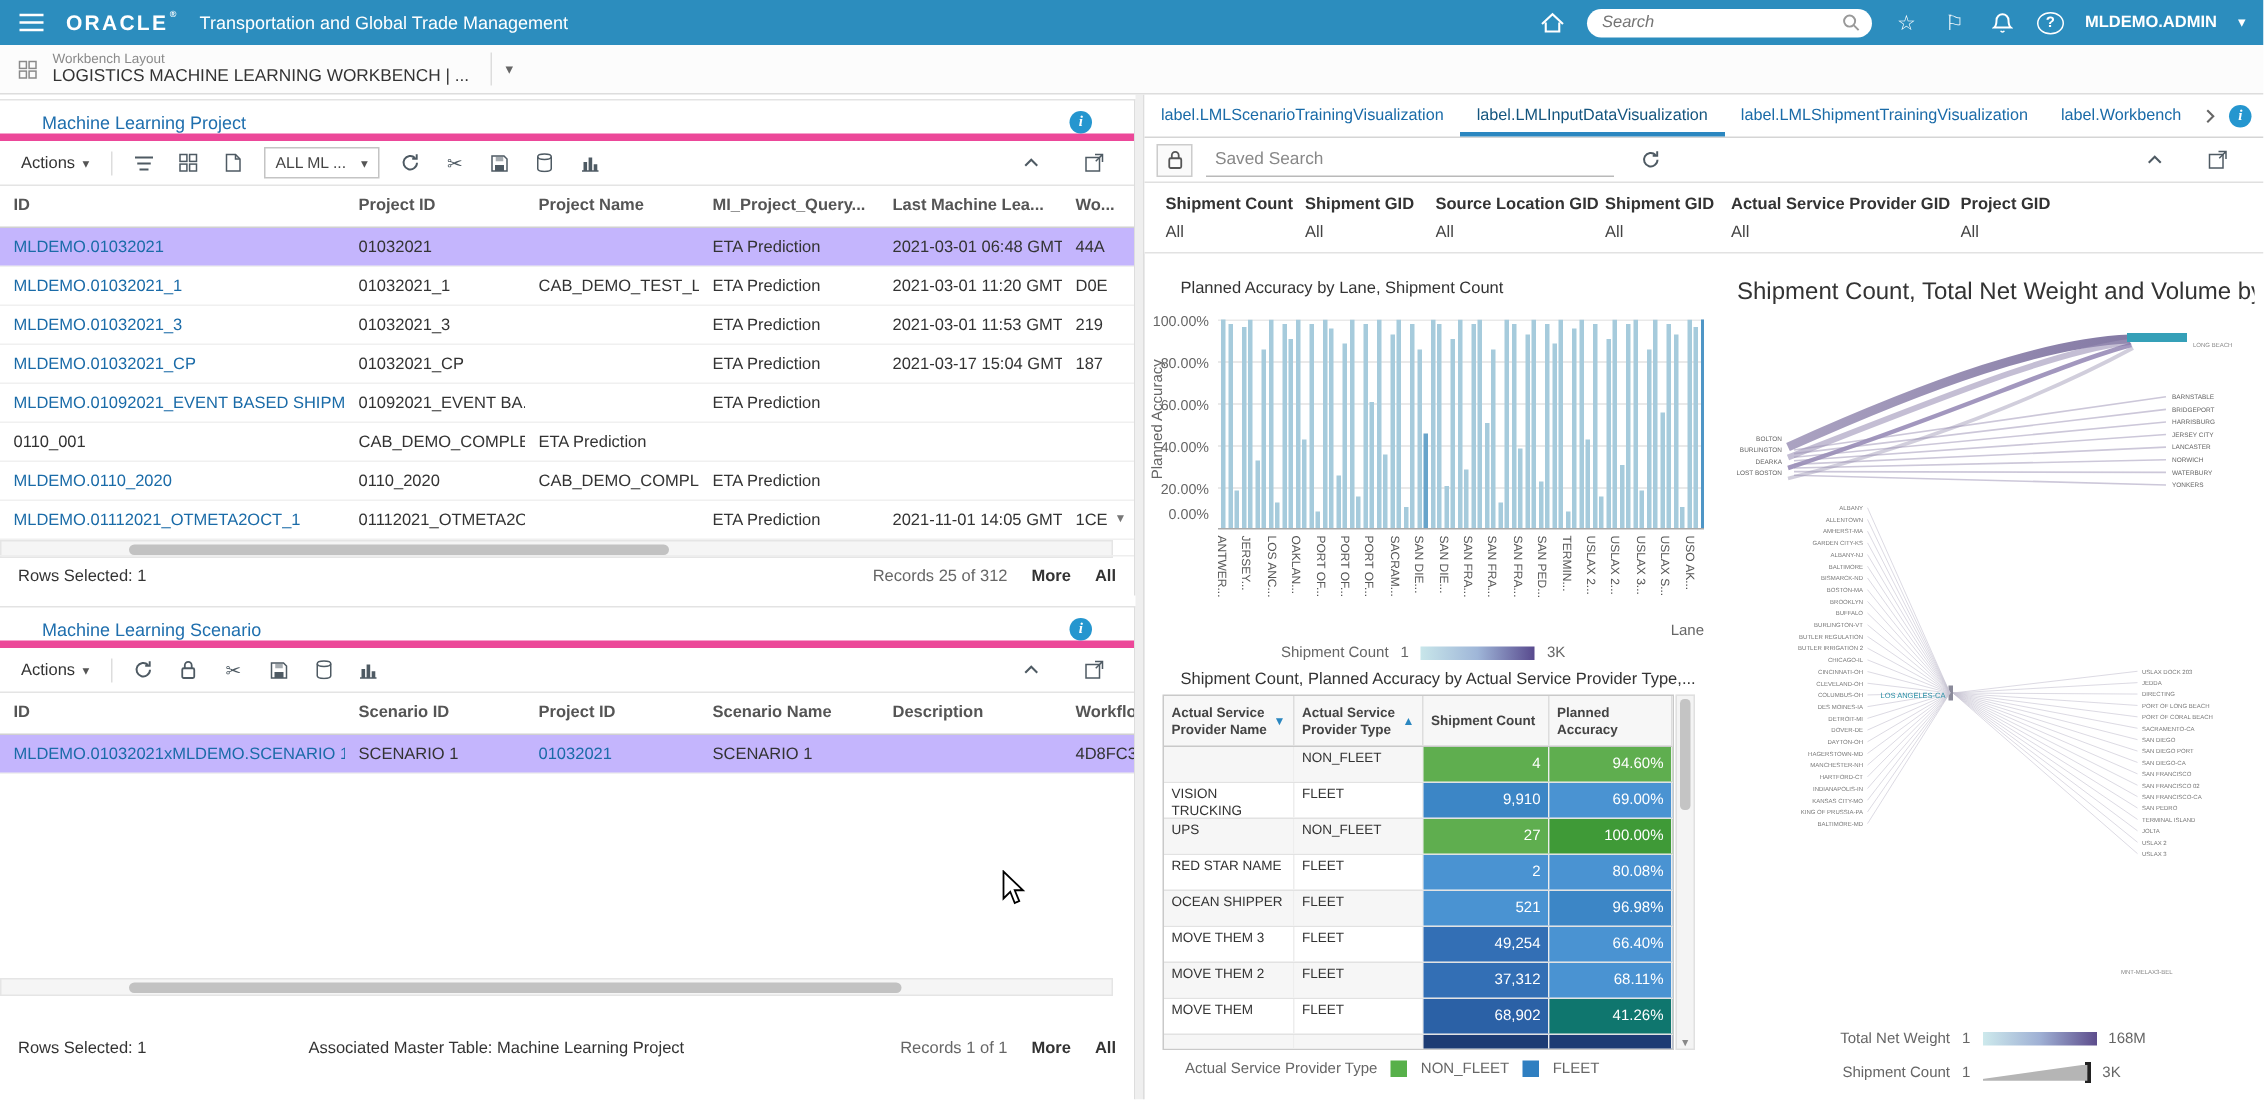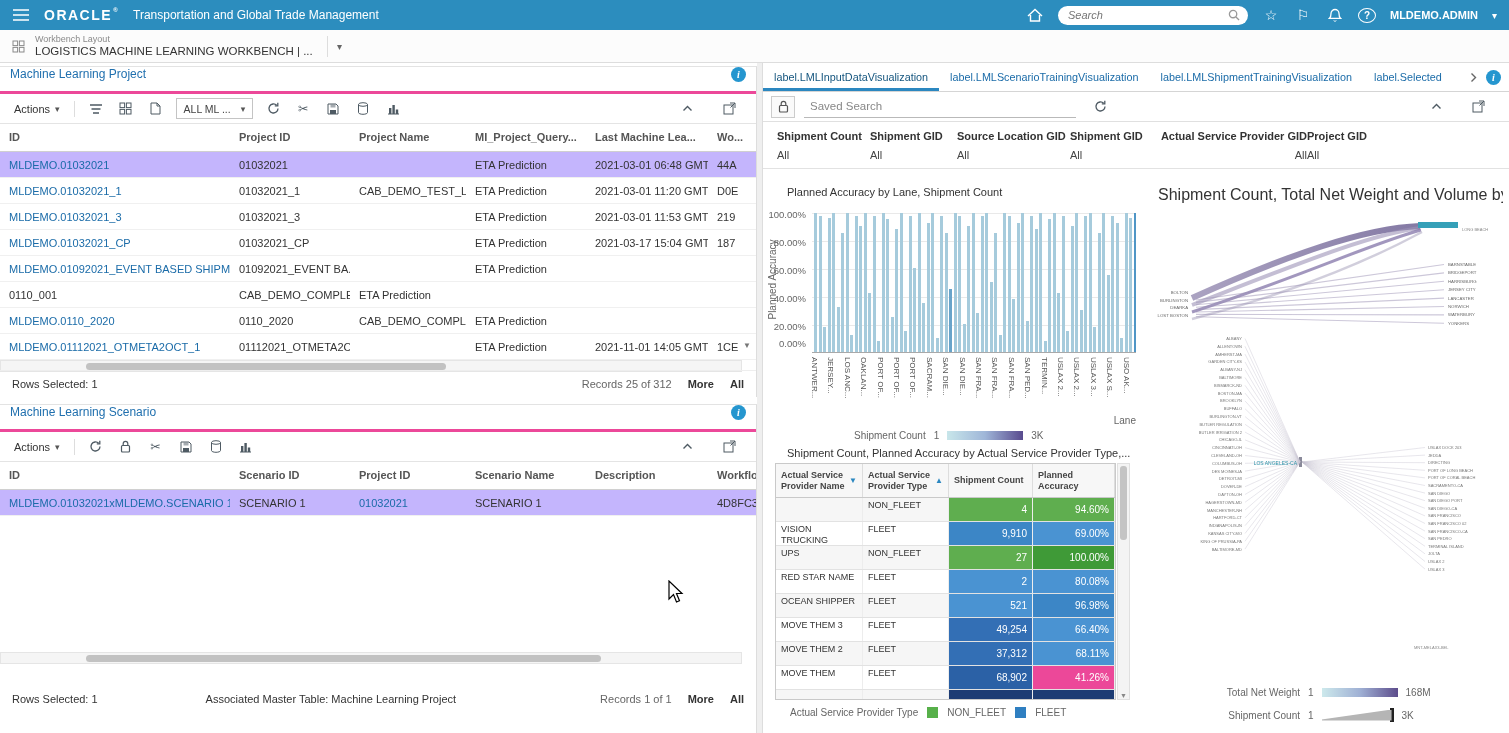--- a/index.html
+++ b/index.html
@@ -28,21 +28,21 @@
   .wb-icn{color:#8a8a8a;display:inline-flex}
   .wb-field{line-height:1.15;width:282px}
   .wb-label{font-size:9px;color:#8a8a8a}
   .wb-value{font-size:11.5px;color:#333;white-space:nowrap;overflow:hidden}
   .wb-caret{color:#666;border-left:1px solid #ddd;padding:5px 9px;font-size:10px}
 
   
   .panel{position:absolute;background:#fff;border-right:1px solid #ddd;border-top:1px solid #e3e3e3}
   .project-panel{left:0;top:66px;width:757px;height:331px}
   .scenario-panel{left:0;top:404px;width:757px;height:329px}
-  .p-header{height:27px;display:flex;align-items:flex-start;justify-content:space-between;padding:0 10px;border-bottom:3px solid #ec4899}
+  .p-header{height:27px;display:flex;align-items:flex-end;justify-content:space-between;padding:0 28px;border-bottom:5px solid #ec4899}
   .p-title{color:#1f6fae;font-size:12px}
   .info-icn{width:15px;height:15px;border-radius:50%;background:#2596cf;color:#fff;flex:0 0 auto;
             font-family:"Liberation Serif",serif;font-style:italic;font-weight:bold;font-size:10px;
             display:inline-flex;align-items:center;justify-content:center}
   .p-toolbar{height:30px;display:flex;align-items:center;padding:0 6px;border-bottom:1px solid #e4e4e4;color:#4e5a63}
   .actions-btn{display:flex;align-items:center;gap:5px;font-size:11px;color:#333;padding:0 8px}
   .actions-btn .c{font-size:9px;color:#555}
   .tsep{width:1px;height:16px;background:#ddd;margin:0 6px}
   .ticn{width:30px;height:22px;display:flex;align-items:center;justify-content:center;font-size:12.5px;color:#4e5a63}
   .mini-dd{border:1px solid #c4c4c4;height:21px;display:flex;align-items:center;gap:10px;padding:0 7px;font-size:10.5px;color:#444;margin:0 5px;background:#fff}
@@ -450,24 +450,24 @@
       <b>More</b>
       <b>All</b>
     </span>
   </div>
 </div>
 
 <div class="v-gap"></div>
 
 <div class="tabbar">
   <div style="display:flex;height:100%">
+      <div class="viz-tab">label.LMLScenarioTrainingVisualization</div>
       <div class="viz-tab active">label.LMLInputDataVisualization</div>
-      <div class="viz-tab">label.LMLScenarioTrainingVisualization</div>
       <div class="viz-tab">label.LMLShipmentTrainingVisualization</div>
-      <div class="viz-tab">label.Selected</div>
+      <div class="viz-tab">label.Workbench</div>
     </div>
   <span class="tab-extra">
     <span style="display:inline-flex">
         <svg width="7" height="11" viewBox="0 0 7 11">
           <path d="M1.5 1.5l4 4-4 4" fill="none" stroke="currentColor" stroke-width="1.4"></path>
         </svg>
       </span>
     <span class="info-icn">i</span>
   </span>
 </div>
@@ -513,21 +513,21 @@
       <div class="fval">All</div>
     </div>
     <div class="filter-col" style="width: 113px;">
       <div class="fname">Source Location GID</div>
       <div class="fval">All</div>
     </div>
     <div class="filter-col" style="width: 84px;">
       <div class="fname">Shipment GID</div>
       <div class="fval">All</div>
     </div>
-    <div class="filter-col" style="width: 153px; text-align: right;">
+    <div class="filter-col" style="width: 153px;">
       <div class="fname">Actual Service Provider GID</div>
       <div class="fval">All</div>
     </div>
     <div class="filter-col" style="width: 90px;">
       <div class="fname">Project GID</div>
       <div class="fval">All</div>
     </div>
   </div>
 
 <div class="bc-title">Planned Accuracy by Lane, Shipment Count</div>
@@ -704,21 +704,21 @@
       <div class="pt-row">
         <div class="pt-cell name">MOVE THEM 2</div>
         <div class="pt-cell type">FLEET</div>
         <div class="pt-cell num" style="background: rgb(51, 111, 181);">37,312</div>
         <div class="pt-cell num" style="background: rgb(74, 147, 210);">68.11%</div>
       </div>
       <div class="pt-row">
         <div class="pt-cell name">MOVE THEM</div>
         <div class="pt-cell type">FLEET</div>
         <div class="pt-cell num" style="background: rgb(43, 97, 166);">68,902</div>
-        <div class="pt-cell num" style="background: #ec4899;">41.26%</div>
+        <div class="pt-cell num" style="background: #0f766e;">41.26%</div>
       </div>
       <div class="pt-row partial">
         <div class="pt-cell name"></div>
         <div class="pt-cell type"></div>
         <div class="pt-cell num" style="background: rgb(29, 60, 116);"></div>
         <div class="pt-cell num" style="background: rgb(29, 60, 116);"></div>
       </div>
     </div>
 </div>
 <div class="vscroll">

